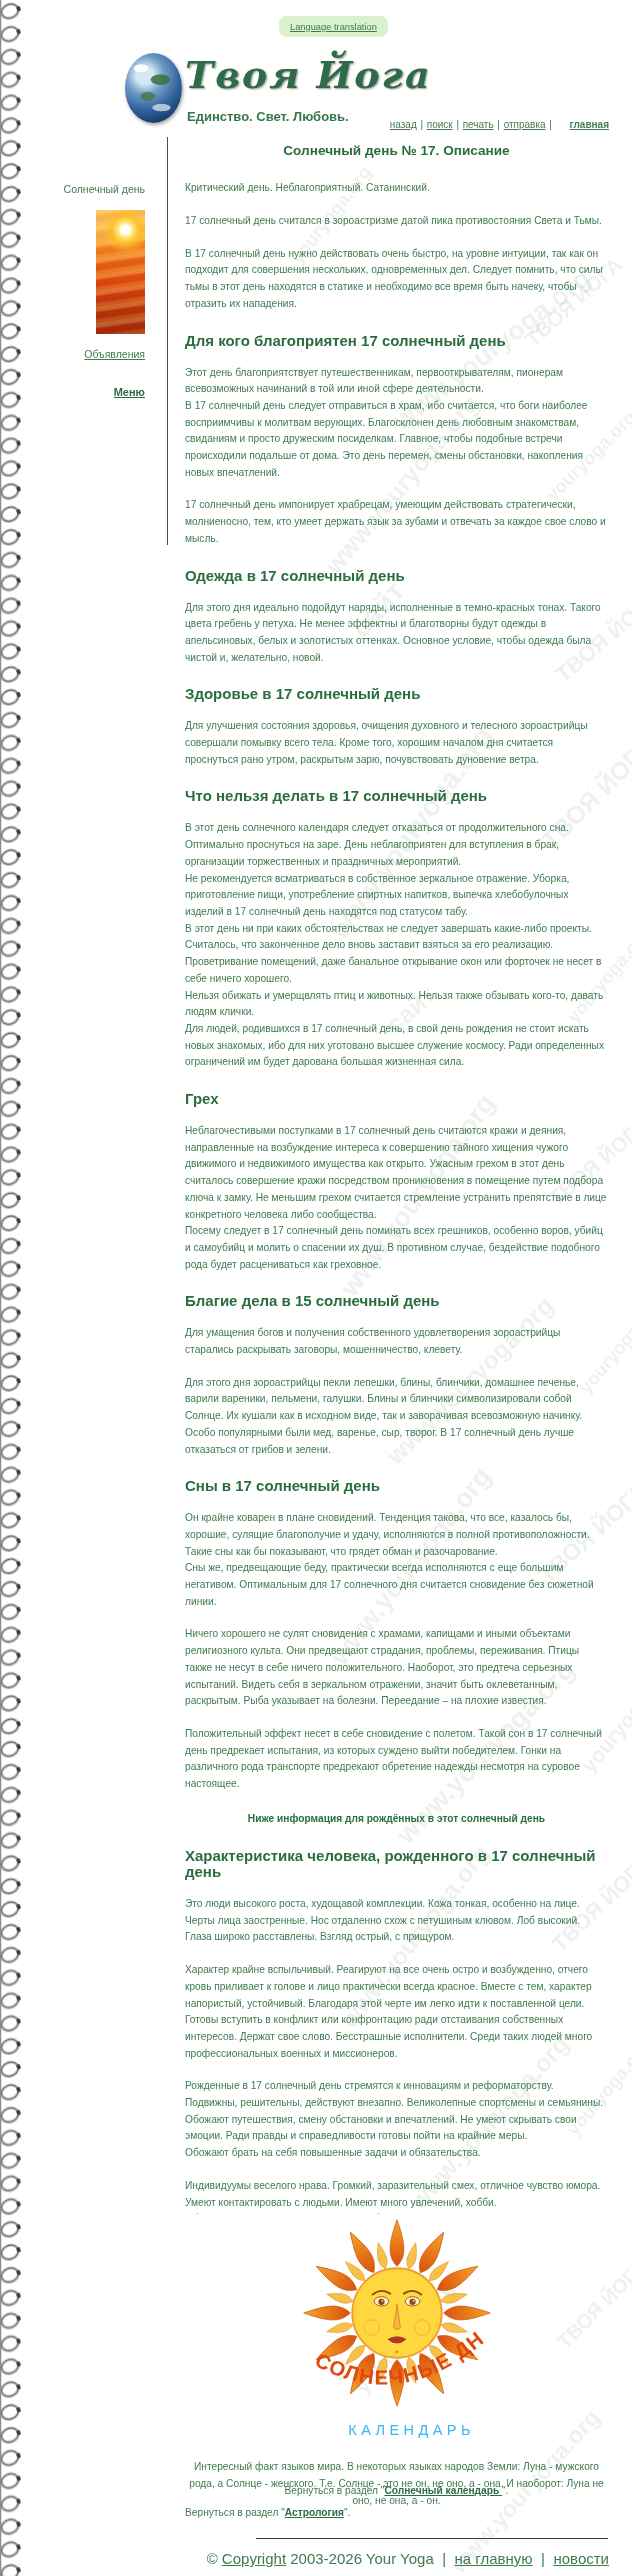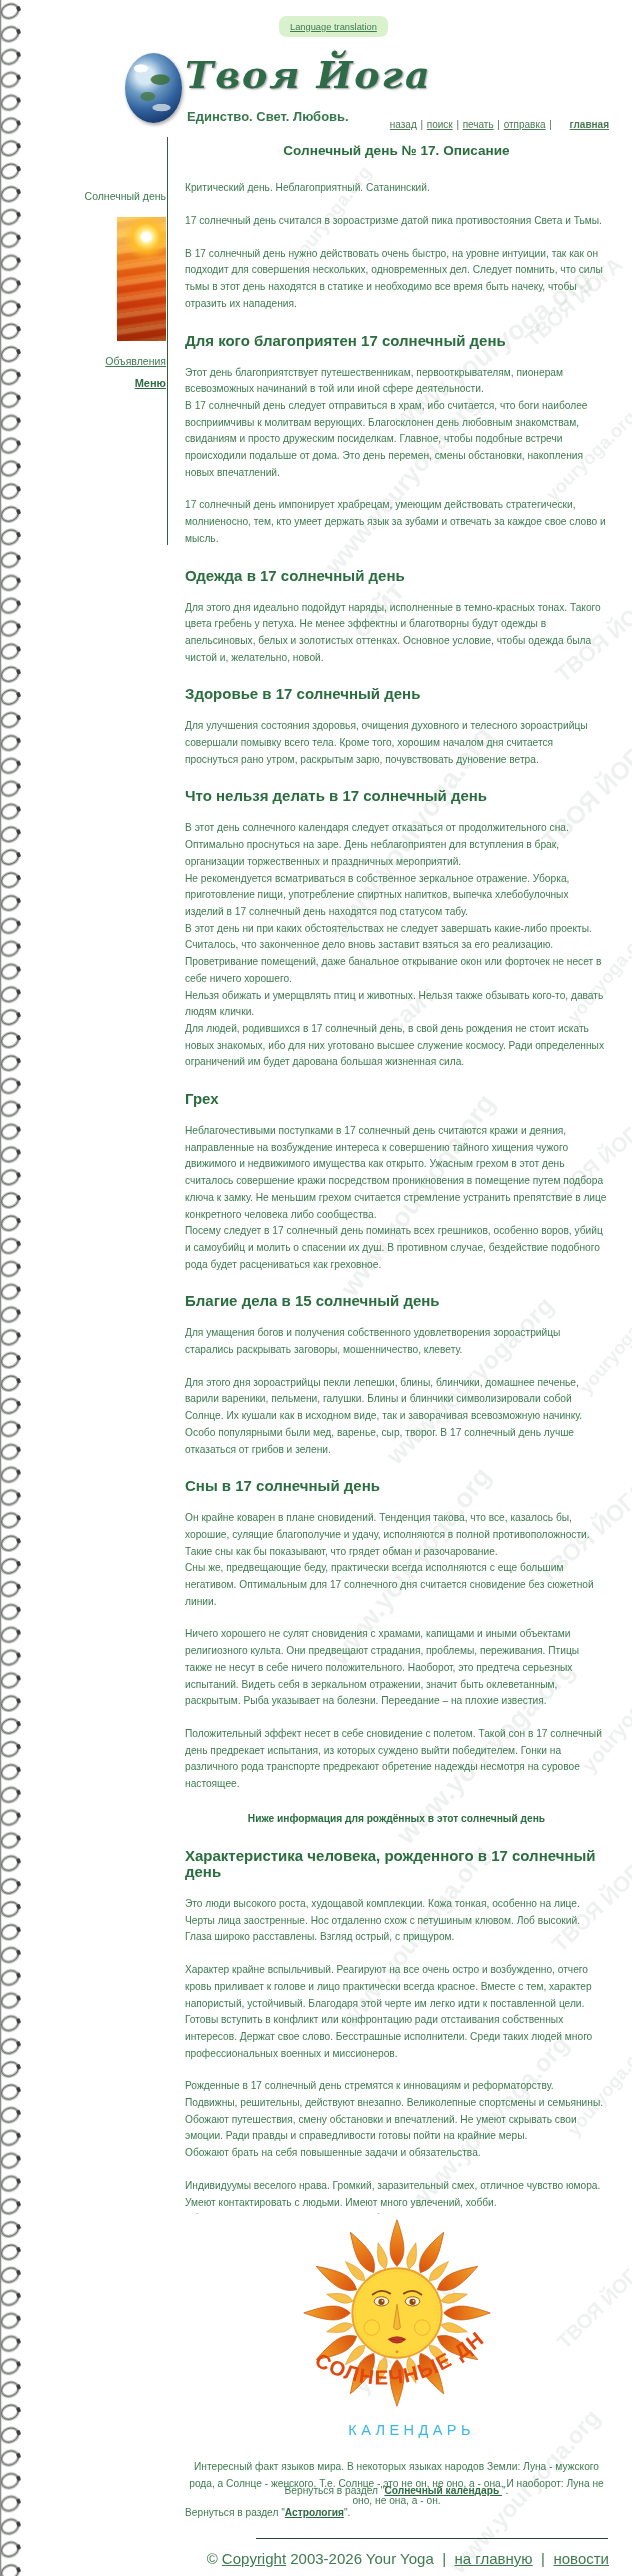--- a/index.html
+++ b/index.html
@@ -43,32 +43,32 @@
     font-size:13px;font-weight:bold;color:#36784c;
   }
   .top-nav{
     position:absolute;top:119px;right:24px;z-index:10;font-size:10px;color:#4a7a52;
   }
   .top-nav a{color:#4a7a52;text-decoration:underline;cursor:pointer;}
   .top-nav .sep{margin:0 3.7px;color:#4a7a52;}
   .top-nav a.bold{font-weight:bold;padding-left:14px;}
   
   .v-divider{position:absolute;left:167px;top:137px;width:1.2px;height:408px;background:#2f5f3c;z-index:4;}
-  .sidebar{position:absolute;left:0;top:190px;width:145px;text-align:right;z-index:10;padding-left:21px;}
+  .sidebar{position:absolute;left:0;top:183px;width:145px;text-align:right;z-index:10;}
   .sidebar .sday{font-size:10.5px;color:#3e7b50;text-decoration:none;display:inline-block;margin-bottom:15px;cursor:pointer;}
   .sun-small{
     display:inline-block;width:49px;height:124px;margin-right:0;
     background:
       radial-gradient(circle at 60% 16%, #ffffff 0 4.3px, #ffe87a 7.4px, rgba(255,190,40,.85) 13.6px, rgba(250,150,20,0) 23.5px),
       linear-gradient(175deg, rgba(255,220,120,.5) 0 18%, rgba(255,170,60,.25) 30%, rgba(0,0,0,0) 40%),
       repeating-linear-gradient(172deg, rgba(255,210,120,.35) 0 3.7px, rgba(210,70,10,.28) 6.2px 11px, rgba(255,180,80,.3) 13.6px 16px),
       linear-gradient(180deg,#f8b23a 0%,#f59325 22%,#ea6a15 42%,#d8420e 60%,#b52a08 78%,#8e1c06 100%);
   }
   .sidebar .ads{display:inline-block;font-size:10.5px;color:#3e7b50;text-decoration:underline;margin-top:12.4px;cursor:pointer;}
-  .sidebar .menu{display:inline-block;font-size:11px;color:#2f6b43;text-decoration:underline;font-weight:bold;margin-top:10px;cursor:pointer;}
+  .sidebar .menu{display:inline-block;font-size:11px;color:#2f6b43;text-decoration:underline;font-weight:bold;margin-top:26px;cursor:pointer;}
   
   .article{
     position:absolute;left:185px;top:142px;width:423px;height:2072px;overflow:hidden;z-index:9;
     font-size:10.2px;line-height:16.7px;
   }
   .article h1{
     font-size:13.6px;color:#2a6e3f;text-align:center;margin:0 0 21px 0;line-height:17.3px;
   }
   .article h2{
     font-size:15px;color:#2a6e3f;margin:20px 0 16px 0;line-height:16px;

